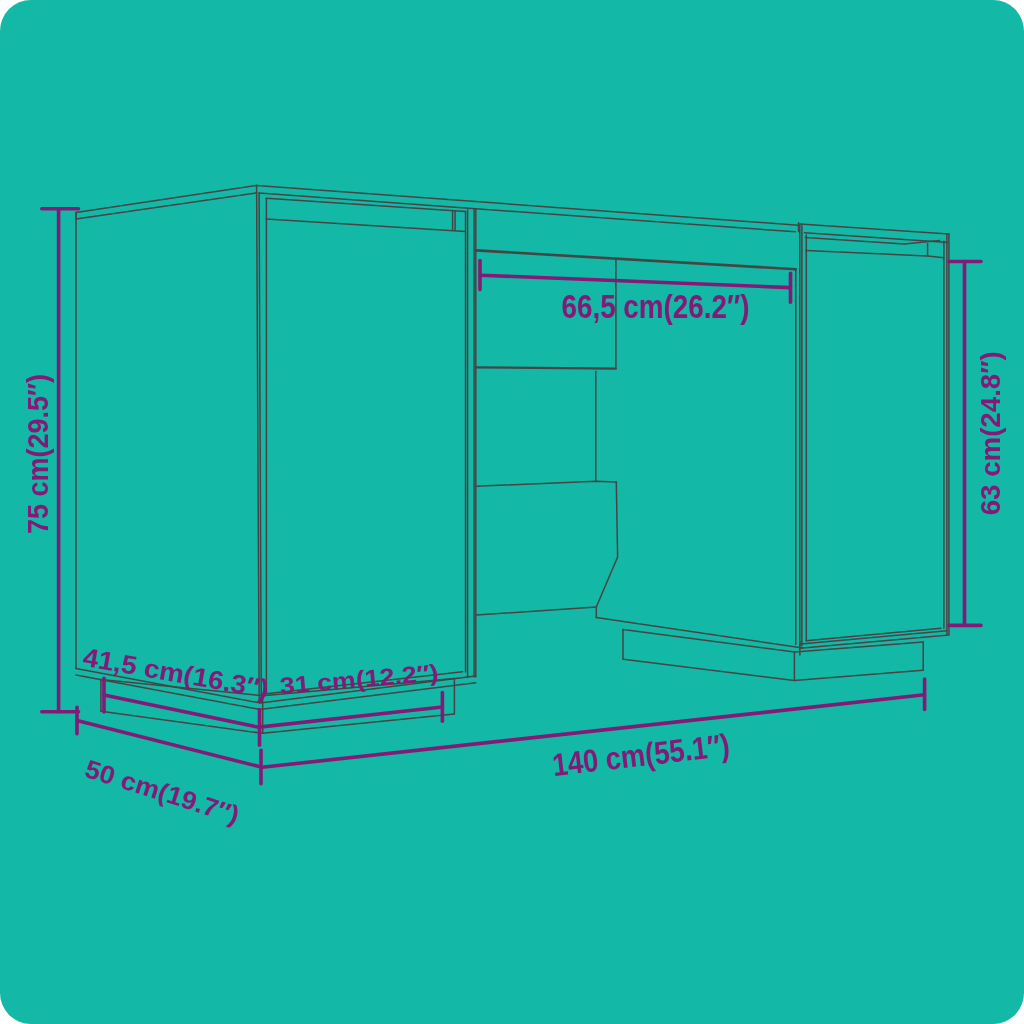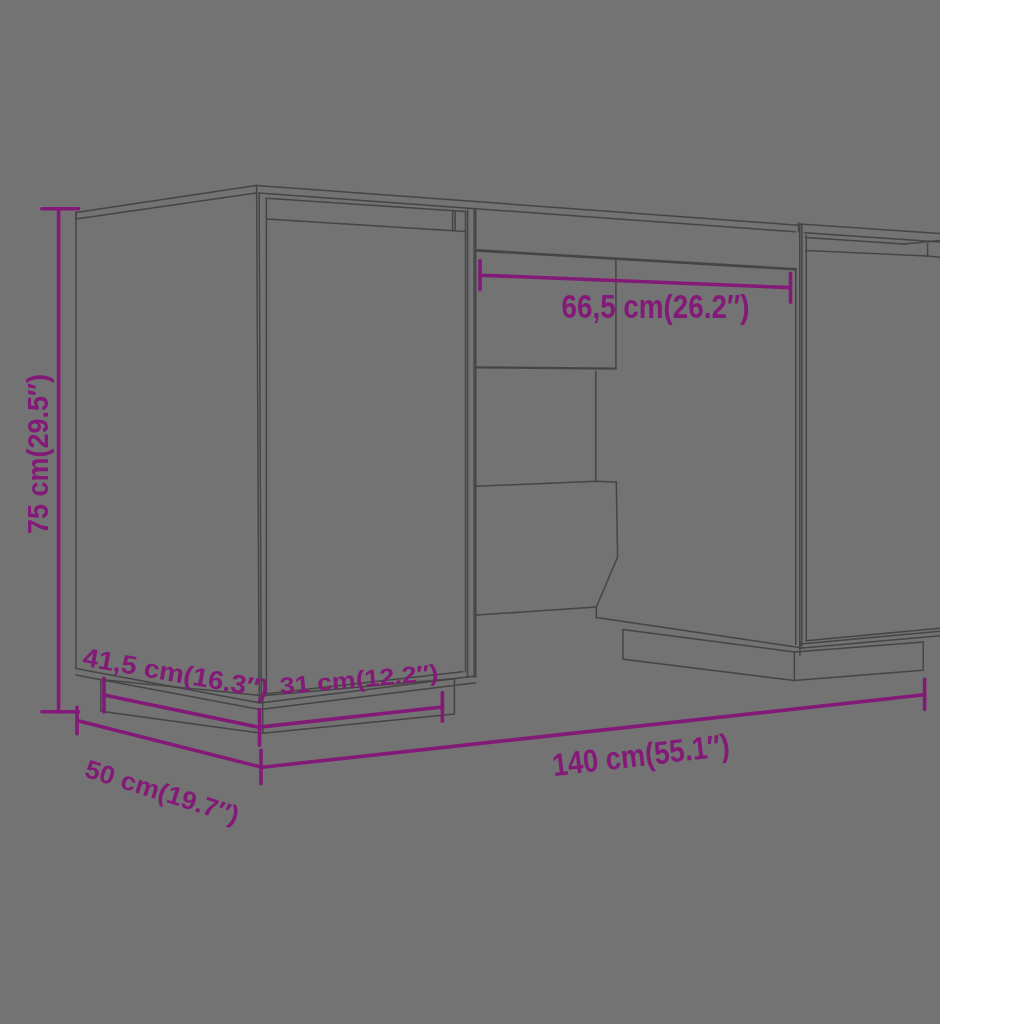--- a/index.html
+++ b/index.html
@@ -1,16 +1,16 @@
 <!DOCTYPE html>
 <html><head>
 <meta charset="utf-8">
 <style>
   html,body{margin:0;padding:0;background:#ffffff;}
-  .wrap{width:940px;height:1024px;position:relative;background:#737373;overflow:hidden;}
+  .wrap{width:1024px;height:1024px;position:relative;background:#14b8a6;overflow:hidden;border-radius:31px;}
   svg{position:absolute;top:0;left:0;}
   text{font-family:"Liberation Sans", sans-serif;font-weight:bold;fill:#841A78;}
 </style>
 </head>
 <body>
 
 <div class="wrap">
 <svg width="1024" height="1024" viewBox="0 0 1024 1024" fill="none">
 <g stroke="#454545" stroke-width="1.5" stroke-linecap="round">
 

